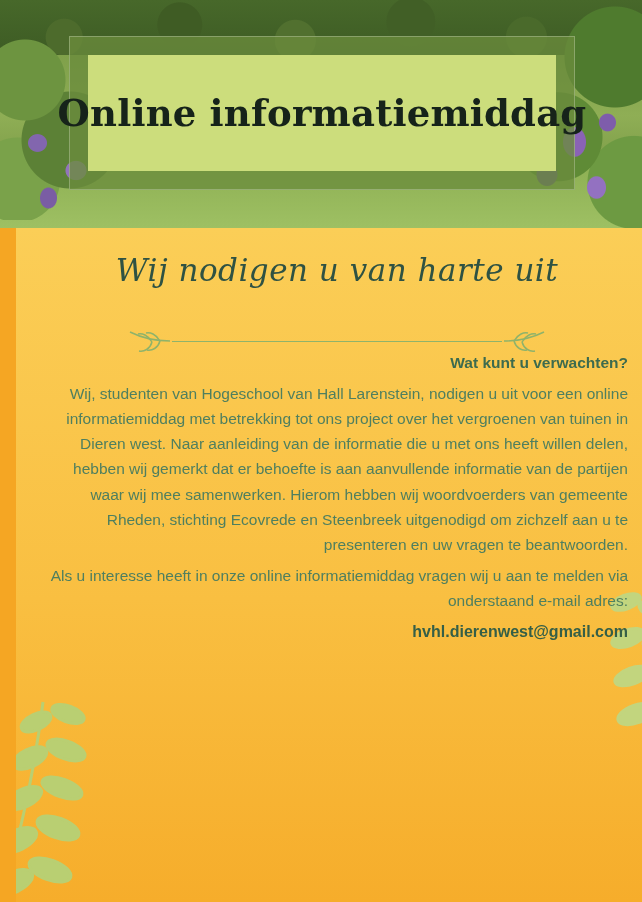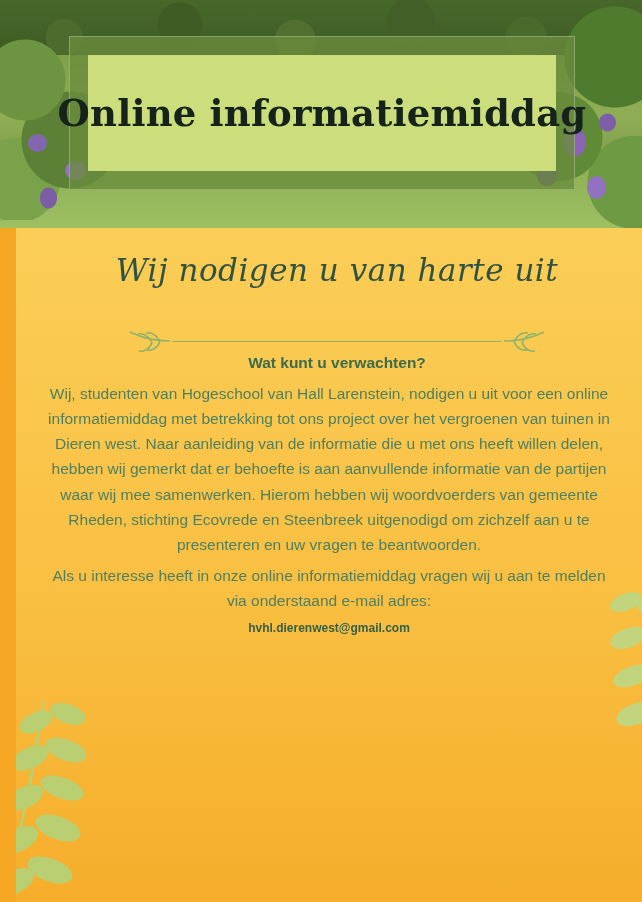--- a/index.html
+++ b/index.html
@@ -192,38 +192,38 @@
   .divider .sprig {
     width: 46px;
     height: 30px;
   }
 
   .content {
     position: absolute;
     top: 112px;
     left: 30px;
     width: 582px;
-    text-align: center;
+    text-align: right;
     color: #4f7f5f;
     font-size: 15.5px;
     line-height: 1.62;
   }
   .content .h-sub {
     font-weight: bold;
     color: #3d6b4e;
     font-size: 15.5px;
     margin: 10px 0 6px 0;
   }
   .content p {
-    margin: 0 16px 6px 0;
+    margin: 0 0 6px 0;
   }
   .content .email {
     font-weight: bold;
     color: #355f47;
-    font-size: 12px;
+    font-size: 16px;
   }
   .content .closing {
     margin-top: 20px;
   }
 </style>
 </head>
 <body>
 
 <div class="poster">
 

